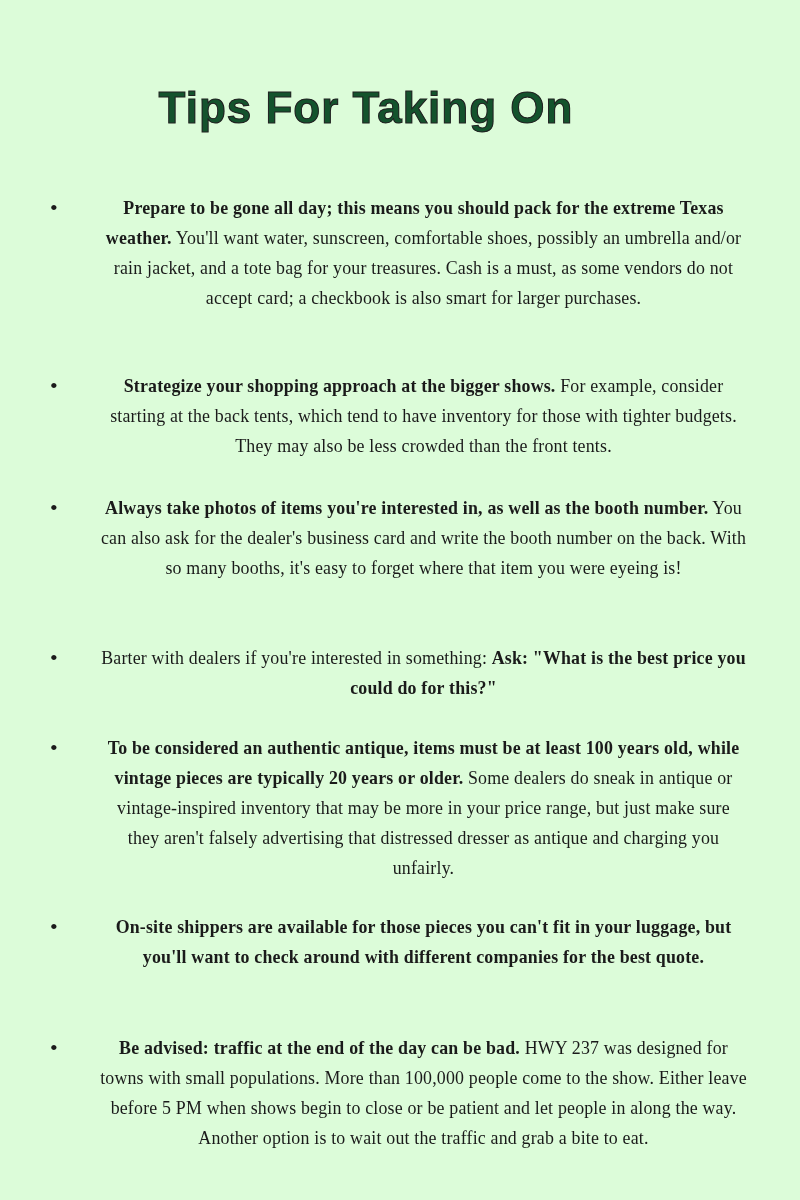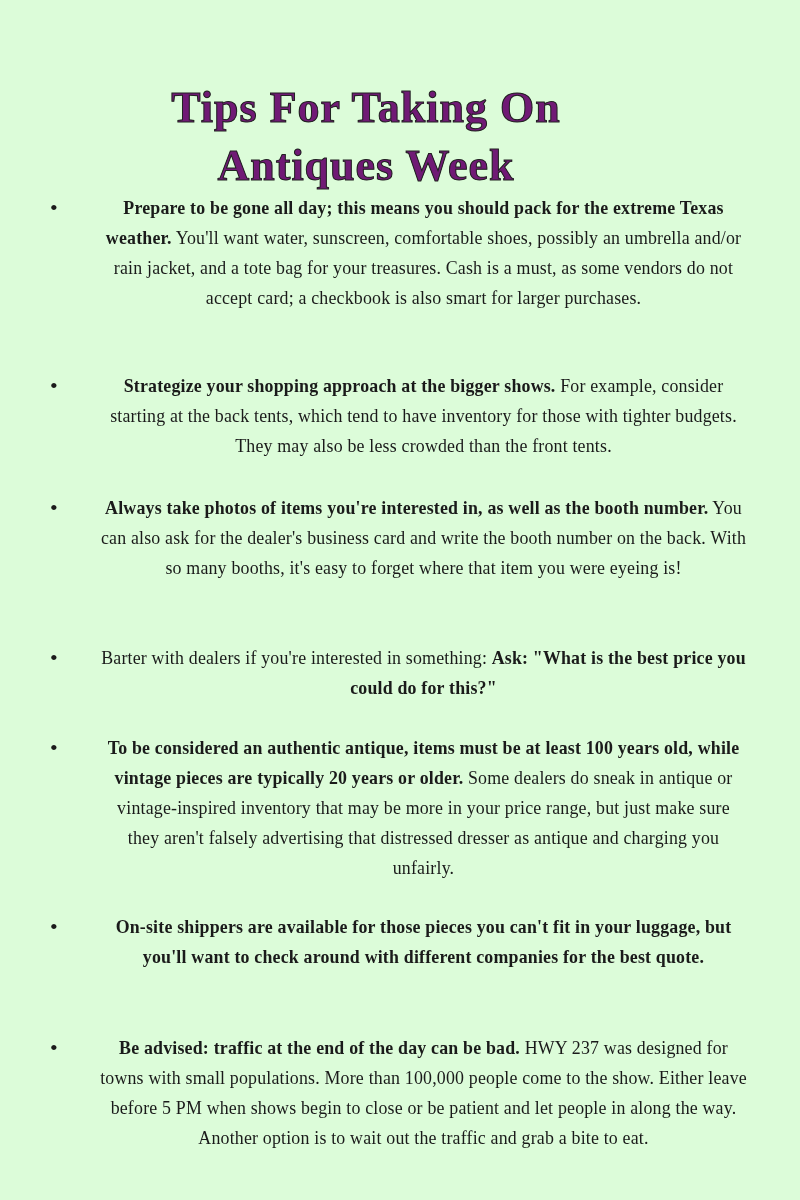--- a/index.html
+++ b/index.html
@@ -6,25 +6,25 @@
   body {
     width: 800px; height: 1200px; overflow: hidden;
     background: #dcfcd9;
     color: #1a1a1a;
     font-family: "Liberation Serif", "DejaVu Serif", serif;
     position: relative;
   }
   .title {
     position: absolute; left: 0; top: 50px; width: 732px;
     text-align: center;
-    font-family: Liberation Serif, serif;
+    font-family: Liberation Sans, sans-serif;
     font-weight: bold;
     font-size: 44px;
     line-height: 58px;
-    color: #701a75;
+    color: #14532d;
     letter-spacing: 1px;
     text-shadow: 0 0 0 #222;
     -webkit-text-stroke: 1px #222;
   }
   .tip {
     position: absolute; left: 0; width: 800px;
   }
   .bullet {
     position: absolute; left: 50px; top: 0;
     font-size: 22px; line-height: 30px;
@@ -40,21 +40,20 @@
     transform-origin: center top;
     letter-spacing: 0.2px;
   }
   .tip-text b { font-weight: bold; }
 </style>
 </head>
 <body>
 
 <h1 class="title">
   <span>Tips For Taking On</span><br>
-  <span>Antiques Week</span>
 </h1>
 
 <div class="tip" style="top:193px;">
   <span class="bullet">•</span>
   <p class="tip-text" style="margin-top:0;"><b>Prepare to be gone all day; this means you should pack for the extreme Texas weather.</b><span> You'll want water, sunscreen, comfortable shoes, possibly an umbrella and/or rain jacket, and a tote bag for your treasures. Cash is a must, as some vendors do not accept card; a checkbook is also smart for larger purchases.</span><b></b></p>
 </div>
 
 <div class="tip" style="top:371px;">
   <span class="bullet">•</span>
   <p class="tip-text" style="margin-top:0;"><b>Strategize your shopping approach at the bigger shows.</b><span> For example, consider starting at the back tents, which tend to have inventory for those with tighter budgets. They may also be less crowded than the front tents.</span><b></b></p>

